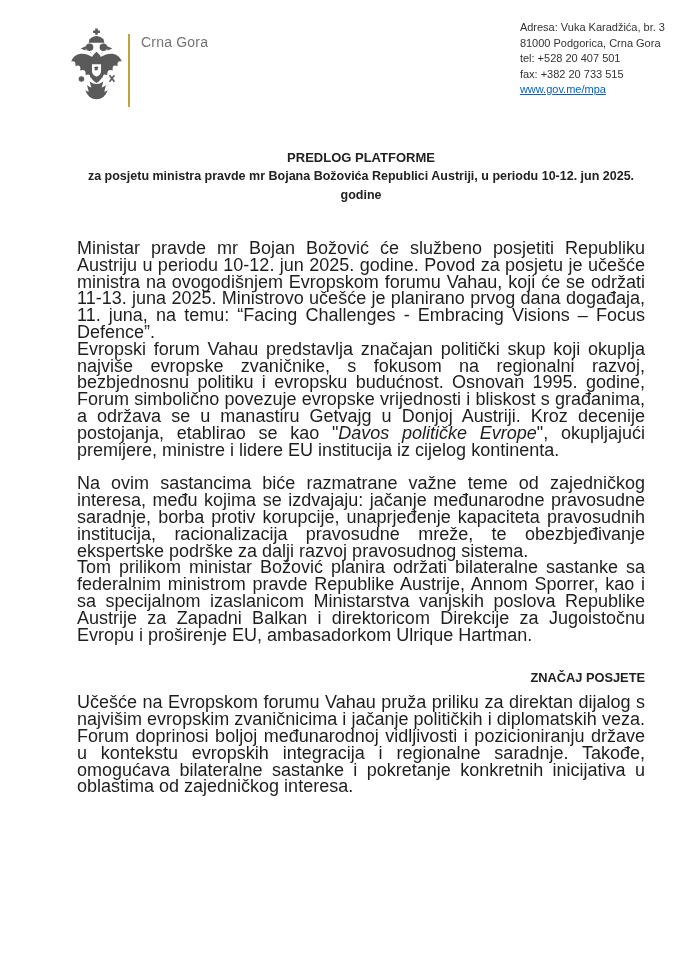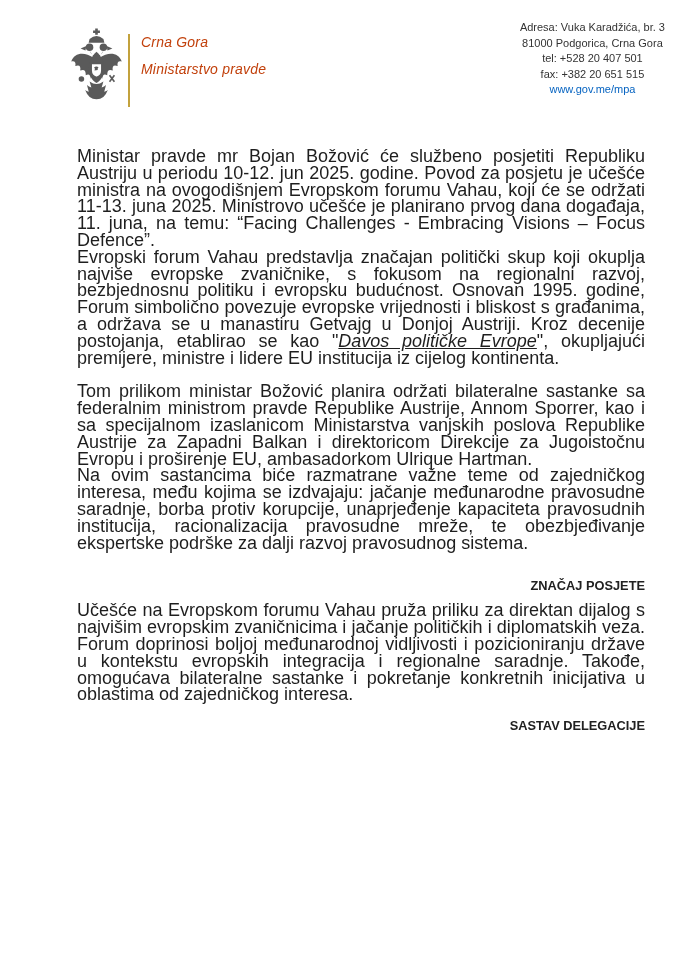--- a/index.html
+++ b/index.html
@@ -17,31 +17,31 @@
   
   .letterhead { position: absolute; top: 0; left: 0; width: 100%; height: 120px; }
   .emblem { position: absolute; left: 68px; top: 26px; width: 57px; height: 84px; }
   .lh-divider {
     position: absolute; left: 128px; top: 34px;
     width: 2px; height: 73px;
     background: #C3A23D;
   }
   .org-block {
     position: absolute; left: 141px; top: 29px;
-    font-size: 14px; line-height: 27px; color: #c2410c;
+    font-size: 14px; line-height: 27px; color: #737373;
     letter-spacing: .2px;
-    font-style: italic;
   }
   .contact-block {
     position: absolute; right: 14px; top: 20px;
-    text-align: center;
+    text-align: left;
     font-size: 11px; line-height: 15.5px; color: #333333;
   }
   .contact-block a.site-link {
     color: #0563C1;
+    text-decoration: underline;
     cursor: pointer;
   }
 
   
   .doc {
     position: absolute;
     left: 77px; top: 148px;
     width: 568px;
   }
   .doc-title {
@@ -68,21 +68,21 @@
   .sec-heading {
     text-align: right;
     font-weight: bold;
     font-size: 12.8px;
     line-height: 17px;
   }
   .h-significance { margin-top: 26px; }
   .p-significance { margin-top: 8px; }
   .h-delegation  { margin-top: 14px; }
   .p-delegation  { margin-top: 15px; }
-  .italic { font-style: italic; text-decoration: underline; }
+  .italic { font-style: italic; }
 </style>
 </head>
 <body>
 
 <div class="page">
 
   <div class="letterhead">
 
     <svg class="emblem" viewBox="0 0 70 100" xmlns="http://www.w3.org/2000/svg">
       <g fill="#5a5a5a">
@@ -110,46 +110,48 @@
       <path d="M51 59 l6 8 m-6 0 l6 -8" stroke="#5a5a5a" stroke-width="2" fill="none"></path>
 
       <path d="M28.5 44.5 h13 v8.5 q0 6.5 -6.5 8.5 q-6.5 -2 -6.5 -8.5 z" fill="#ffffff" stroke="#5a5a5a" stroke-width="1.8"></path>
       <path d="M32 49.5 q2.5 -2.5 5.5 -.5 q-1.5 1.5 -1 3.5 l-4 .5 q1.5 -2 -.5 -3.5 z" fill="#5a5a5a"></path>
     </svg>
 
     <div class="lh-divider"></div>
 
     <div class="org-block">
       <div>Crna Gora</div>
-      <div>Ministarstvo pravde</div>
     </div>
 
     <div class="contact-block">
       <div>Adresa: Vuka Karadžića, br. 3</div>
       <div>81000 Podgorica, Crna Gora</div>
       <div>tel: +528 20 407 501</div>
-      <div>fax: +382 20 651 515</div>
+      <div>fax: +382 20 733 515</div>
       <div><a class="site-link">www.gov.me/mpa</a></div>
     </div>
   </div>
 
   <div class="doc">
 
+    <div class="title-block">
+      <div class="doc-title">PREDLOG PLATFORME</div>
+      <div class="doc-subtitle">za posjetu ministra pravde mr Bojana Božovića Republici Austriji, u periodu 10-12. jun 2025. godine</div>
+    </div>
 
     <div>
       <p class="para">Ministar pravde mr Bojan Božović će službeno posjetiti Republiku Austriju u periodu 10-12. jun 2025. godine. Povod za posjetu je učešće ministra na ovogodišnjem Evropskom forumu Vahau, koji će se održati 11-13. juna 2025. Ministrovo učešće je planirano prvog dana događaja, 11. juna, na temu: “Facing Challenges - Embracing Visions – Focus Defence”.</p>
       <p class="para"><span>Evropski forum Vahau predstavlja značajan politički skup koji okuplja najviše evropske zvaničnike, s fokusom na regionalni razvoj, bezbjednosnu politiku i evropsku budućnost. Osnovan 1995. godine, Forum simbolično povezuje evropske vrijednosti i bliskost s građanima, a održava se u manastiru Getvajg u Donjoj Austriji. Kroz decenije postojanja, etablirao se kao "</span><em class="italic">Davos političke Evrope</em><span>", okupljajući premijere, ministre i lidere EU institucija iz cijelog kontinenta.</span></p>
     </div>
 
     <div class="group-gap">
+      <p class="para">Na ovim sastancima biće razmatrane važne teme od zajedničkog interesa, među kojima se izdvajaju: jačanje međunarodne pravosudne saradnje, borba protiv korupcije, unaprjeđenje kapaciteta pravosudnih institucija, racionalizacija pravosudne mreže, te obezbjeđivanje ekspertske podrške za dalji razvoj pravosudnog sistema.</p>
       <p class="para">Tom prilikom ministar Božović planira održati bilateralne sastanke sa federalnim ministrom pravde Republike Austrije, Annom Sporrer, kao i sa specijalnom izaslanicom Ministarstva vanjskih poslova Republike Austrije za Zapadni Balkan i direktoricom Direkcije za Jugoistočnu Evropu i proširenje EU, ambasadorkom Ulrique Hartman.</p>
-      <p class="para">Na ovim sastancima biće razmatrane važne teme od zajedničkog interesa, među kojima se izdvajaju: jačanje međunarodne pravosudne saradnje, borba protiv korupcije, unaprjeđenje kapaciteta pravosudnih institucija, racionalizacija pravosudne mreže, te obezbjeđivanje ekspertske podrške za dalji razvoj pravosudnog sistema.</p>
     </div>
 
     <h2 class="sec-heading h-significance">ZNAČAJ POSJETE</h2>
 
     <p class="para p-significance">Učešće na Evropskom forumu Vahau pruža priliku za direktan dijalog s najvišim evropskim zvaničnicima i jačanje političkih i diplomatskih veza. Forum doprinosi boljoj međunarodnoj vidljivosti i pozicioniranju države u kontekstu evropskih integracija i regionalne saradnje. Takođe, omogućava bilateralne sastanke i pokretanje konkretnih inicijativa u oblastima od zajedničkog interesa.</p>
 
-    <h2 class="sec-heading h-delegation">SASTAV DELEGACIJE</h2>
 
 
   </div>
 </div>
 
 </body></html>

